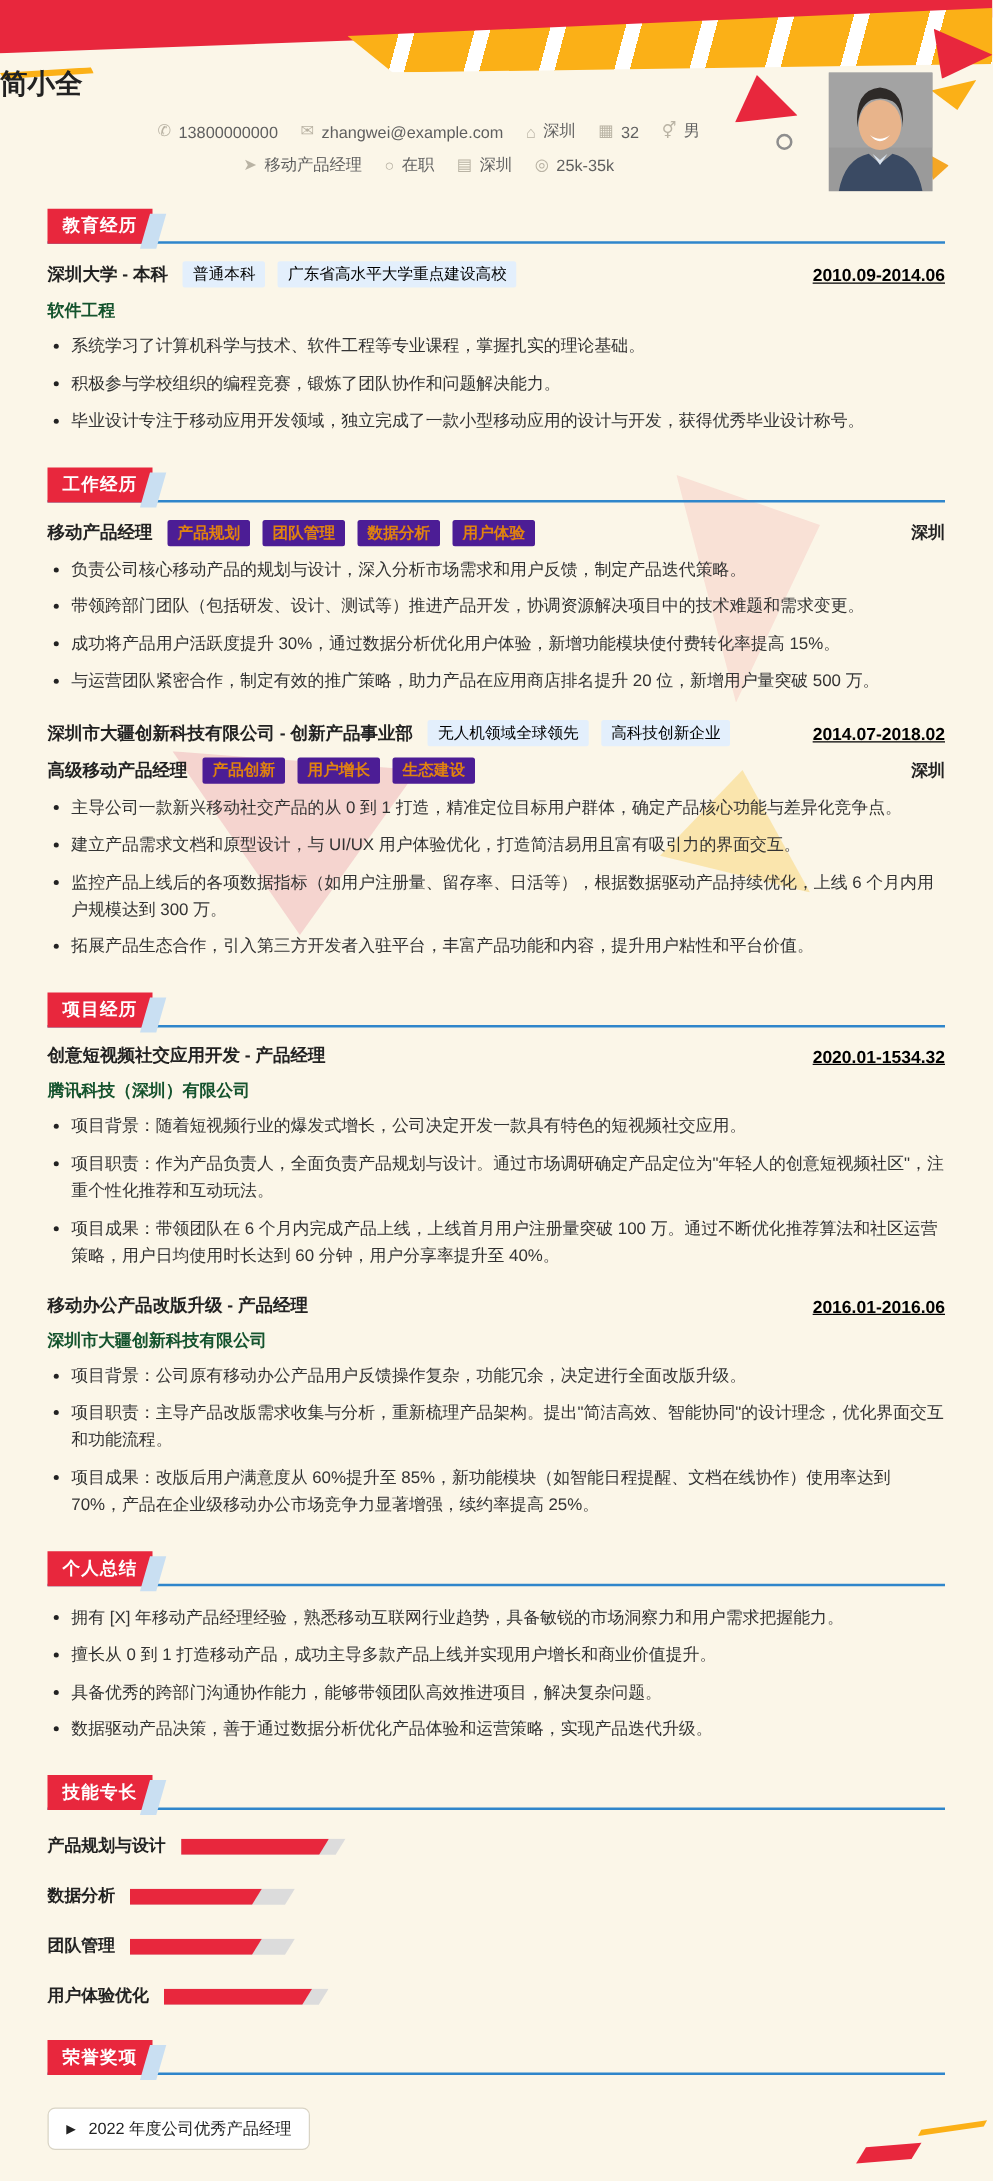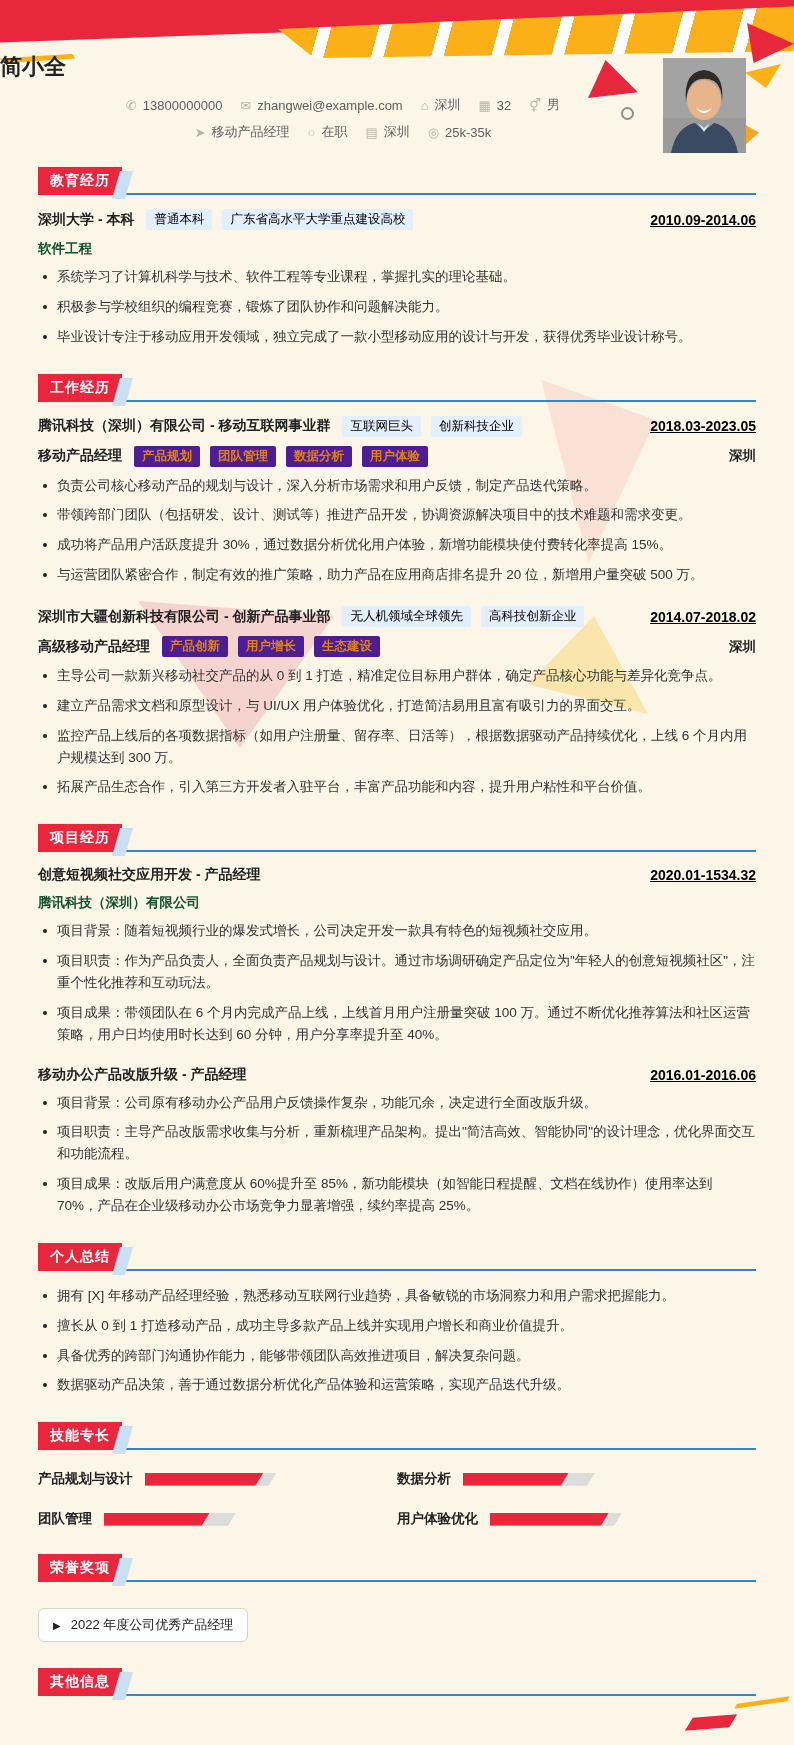--- a/index.html
+++ b/index.html
@@ -59,21 +59,21 @@
   .tags{display:inline-flex;gap:10px;margin-left:12px;}
   .tag-blue{background:#E3EFFC;color:#000000;font-size:12.5px;padding:2px 8px;border-radius:2px;white-space:nowrap;}
   .tag-orange{background:#4c1d95;color:#E0820F;font-size:12.5px;font-weight:bold;padding:2px 8px;border-radius:2px;white-space:nowrap;}
   .entry{margin-top:14px;}
   .sub-row{margin-top:9px;}
   .major{font-weight:bold;font-size:13.5px;color:#14532d;margin-top:10px;}
   ul.bullets{list-style:none;margin:4px 0 0;padding:0;}
   .bullets li{position:relative;padding-left:19px;font-size:13.5px;color:#333;line-height:1.62;margin:8px 0;}
   .bullets li::before{content:"";position:absolute;left:5px;top:9px;width:4px;height:4px;border-radius:50%;background:#222;}
   
-  .skills-grid{display:grid;grid-template-columns:1fr 1fr;row-gap:22px;margin-top:20px;}
+  .skills-grid{display:grid;grid-template-columns:1fr;row-gap:22px;margin-top:20px;}
   .skill{display:flex;align-items:center;}
   .skill-name{font-weight:bold;font-size:13.5px;color:#222;margin-right:12px;white-space:nowrap;}
   .skill-track{width:132px;height:13px;background:#DCDCDC;
     clip-path:polygon(0 0,100% 0,calc(100% - 8px) 100%,0 100%);}
   .skill-fill{height:100%;background:#E8273D;
     clip-path:polygon(0 0,100% 0,calc(100% - 8px) 100%,0 100%);}
   
   .honor{display:inline-flex;align-items:center;gap:10px;border:1px solid #D9D4C5;background:#fff;
     border-radius:6px;padding:7px 14px;font-size:13px;color:#222;margin-top:16px;cursor:pointer;
     font-family:inherit;}
@@ -195,30 +195,20 @@
   </section>
 
   <section>
     <div class="sec-head">
       <span class="badge">工作经历</span>
       <div class="sec-rule"></div>
     </div>
     <div>
 
         <div class="entry" style="margin-bottom:20px;">
-          <div class="row">
-            <span class="h-title">腾讯科技（深圳）有限公司 - 移动互联网事业群</span>
-            <span class="tags">
-
-            <span class="tag-blue">互联网巨头</span>
-              <span class="tag-blue">创新科技企业</span>
-            </span>
-            <span class="grow"></span>
-            <span class="date">2018.03-2023.05</span>
-          </div>
           <div class="row sub-row">
             <span class="h-title">移动产品经理</span>
             <span class="tags">
 
             <span class="tag-orange">产品规划</span>
               <span class="tag-orange">团队管理</span>
               <span class="tag-orange">数据分析</span>
               <span class="tag-orange">用户体验</span>
             </span>
             <span class="grow"></span>
@@ -287,20 +277,21 @@
             <li>项目成果：带领团队在 6 个月内完成产品上线，上线首月用户注册量突破 100 万。通过不断优化推荐算法和社区运营策略，用户日均使用时长达到 60 分钟，用户分享率提升至 40%。</li>
           </ul>
         </div>
 
         <div class="entry" style="margin-bottom:20px;">
           <div class="row">
             <span class="h-title">移动办公产品改版升级 - 产品经理</span>
             <span class="grow"></span>
             <span class="date">2016.01-2016.06</span>
           </div>
+          <div class="major">深圳市大疆创新科技有限公司</div>
           <ul class="bullets">
 
           <li>项目背景：公司原有移动办公产品用户反馈操作复杂，功能冗余，决定进行全面改版升级。</li>
             <li>项目职责：主导产品改版需求收集与分析，重新梳理产品架构。提出"简洁高效、智能协同"的设计理念，优化界面交互和功能流程。</li>
             <li>项目成果：改版后用户满意度从 60%提升至 85%，新功能模块（如智能日程提醒、文档在线协作）使用率达到 70%，产品在企业级移动办公市场竞争力显著增强，续约率提高 25%。</li>
           </ul>
         </div>
       </div>
   </section>
 

